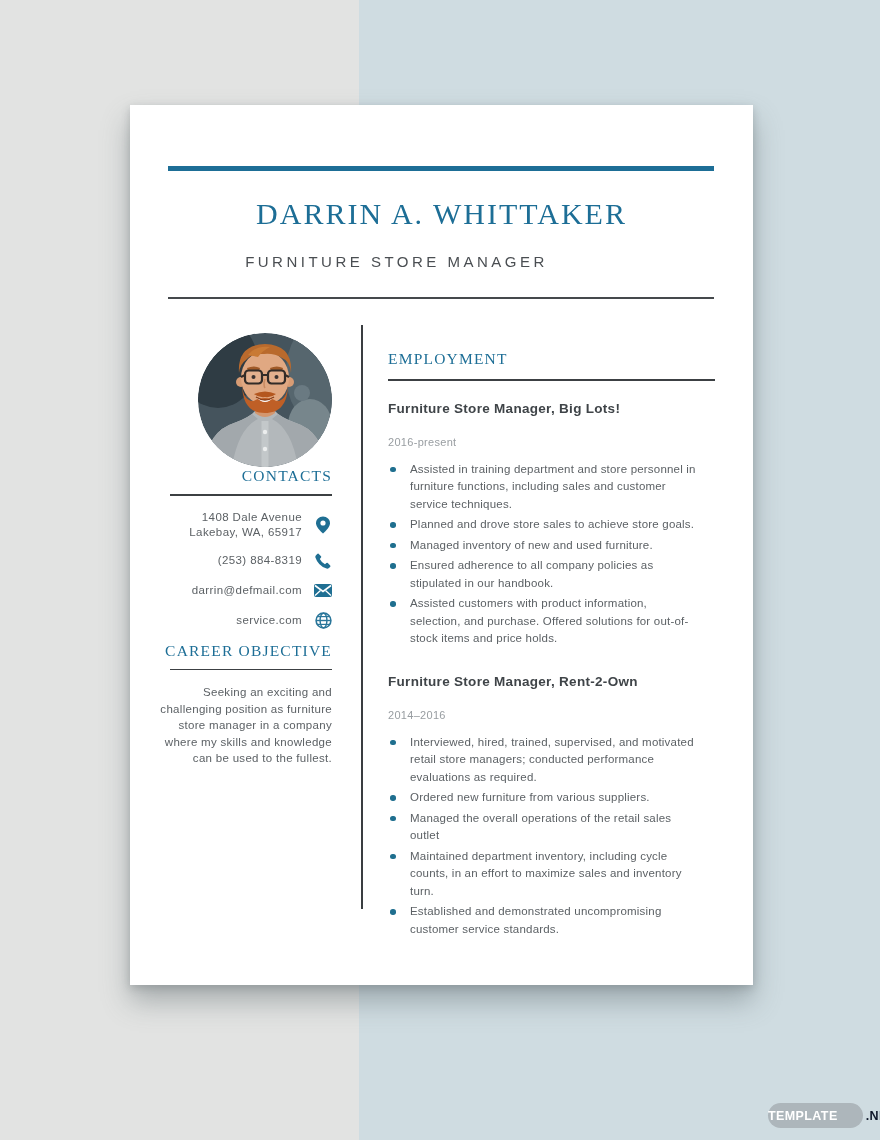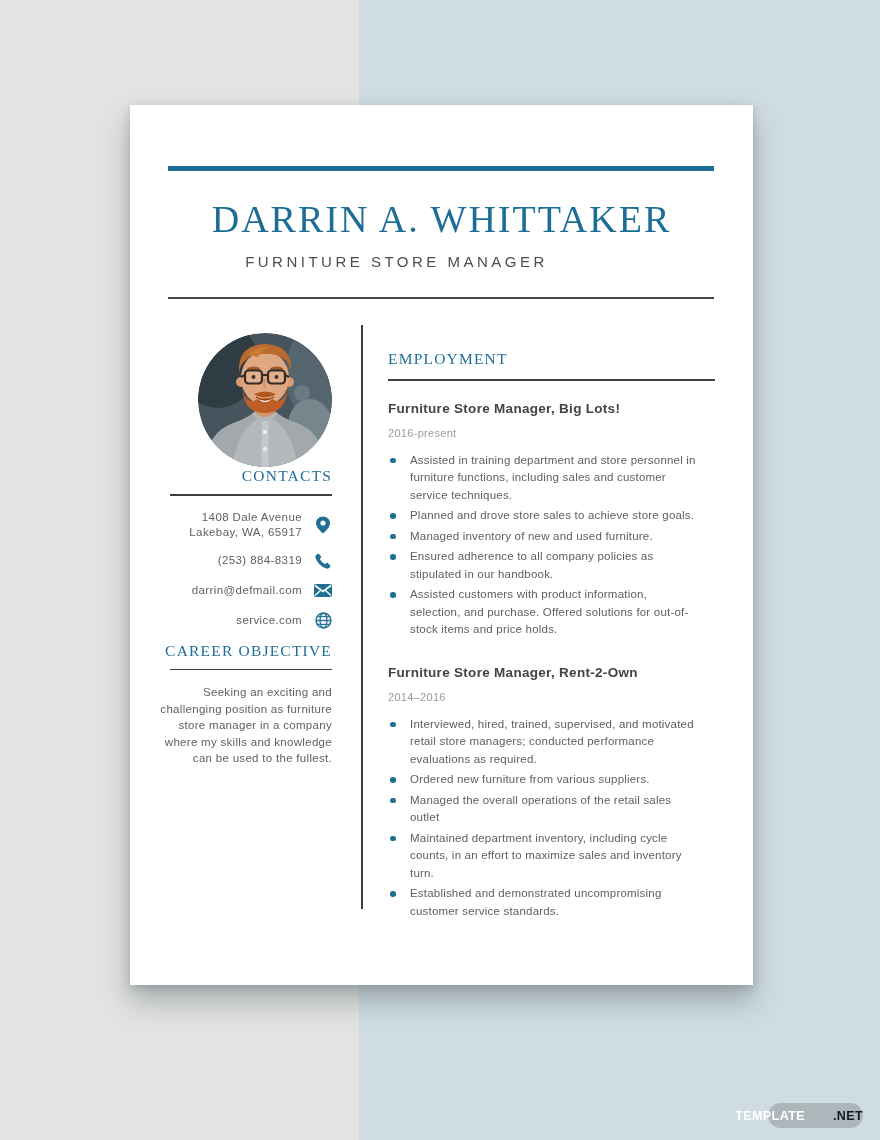--- a/index.html
+++ b/index.html
@@ -17,21 +17,21 @@
   
   .sheet {
     position:absolute; left:130px; top:105px; width:623px; height:880px;
     background:#ffffff;
     box-shadow:0 16px 26px rgba(96,106,110,0.45), 0 3px 8px rgba(70,80,85,0.25);
   }
 
   .accent-rule { position:absolute; left:38px; top:61px; width:546px; height:5px; background:#1d6e96; }
   .name {
     position:absolute; left:0; top:92px; width:623px; text-align:center;
-    font-family:"Liberation Serif", serif; font-size:38px; letter-spacing:2px;
+    font-family:"Liberation Serif", serif; font-size:30px; letter-spacing:2px;
     color:#1d6e96; white-space:nowrap;
   }
   .subtitle {
     position:absolute; left:0; top:148px; width:533px; text-align:center;
     font-size:15px; letter-spacing:3.5px; color:#4a4e52;
   }
   .thin-rule { position:absolute; left:38px; top:192px; width:546px; height:1.5px; background:#45494c; }
 
   
   .left-col { position:absolute; left:0; top:228px; width:202px; }
@@ -60,36 +60,36 @@
   .v-divider { position:absolute; left:231px; top:220px; width:1.5px; height:584px; background:#3a3e41; }
 
   
   .right-col { position:absolute; left:258px; top:245px; width:327px; }
   .right-col .section-head { text-align:left; }
   .head-rule-right { margin-top:11px; width:327px; height:1.5px; background:#3c4043; }
 
   .job { margin-top:20px; }
   .job + .job { margin-top:26px; }
   .job-title { font-size:13.5px; font-weight:bold; color:#3f4448; letter-spacing:0.3px; }
-  .job-period { margin-top:11px; font-size:11px; color:#989da1; letter-spacing:0.3px; }
+  .job-period { margin-top:20px; font-size:11px; color:#989da1; letter-spacing:0.3px; }
   .bullets { list-style:none; margin-top:13px; width:312px; }
   .bullets li {
     position:relative; padding-left:22px; margin-bottom:3px;
     font-size:11.5px; line-height:17.5px; color:#5c6165; letter-spacing:0.2px;
   }
   .bullets li::before {
     content:""; position:absolute; left:2px; top:6px;
     width:5.5px; height:5.5px; border-radius:50%; background:#1f6f8f;
   }
 
   
   .watermark {
     position:absolute; left:768px; top:1103px; width:95px; height:25px;
     background:#adb6bb; border-radius:13px;
-    display:flex; align-items:center; justify-content:flex-end;
+    display:flex; align-items:center; justify-content:space-between;
     font-size:12.5px; font-weight:bold; letter-spacing:0.4px; cursor:pointer;
   }
   .watermark .brand { color:#ffffff; }
   .watermark .suffix { color:#0f172a; font-weight:bold;margin-left:28px; }
 </style>
 </head>
 <body>
 
 <div class="bg-left"></div>
 <div class="bg-right"></div>

